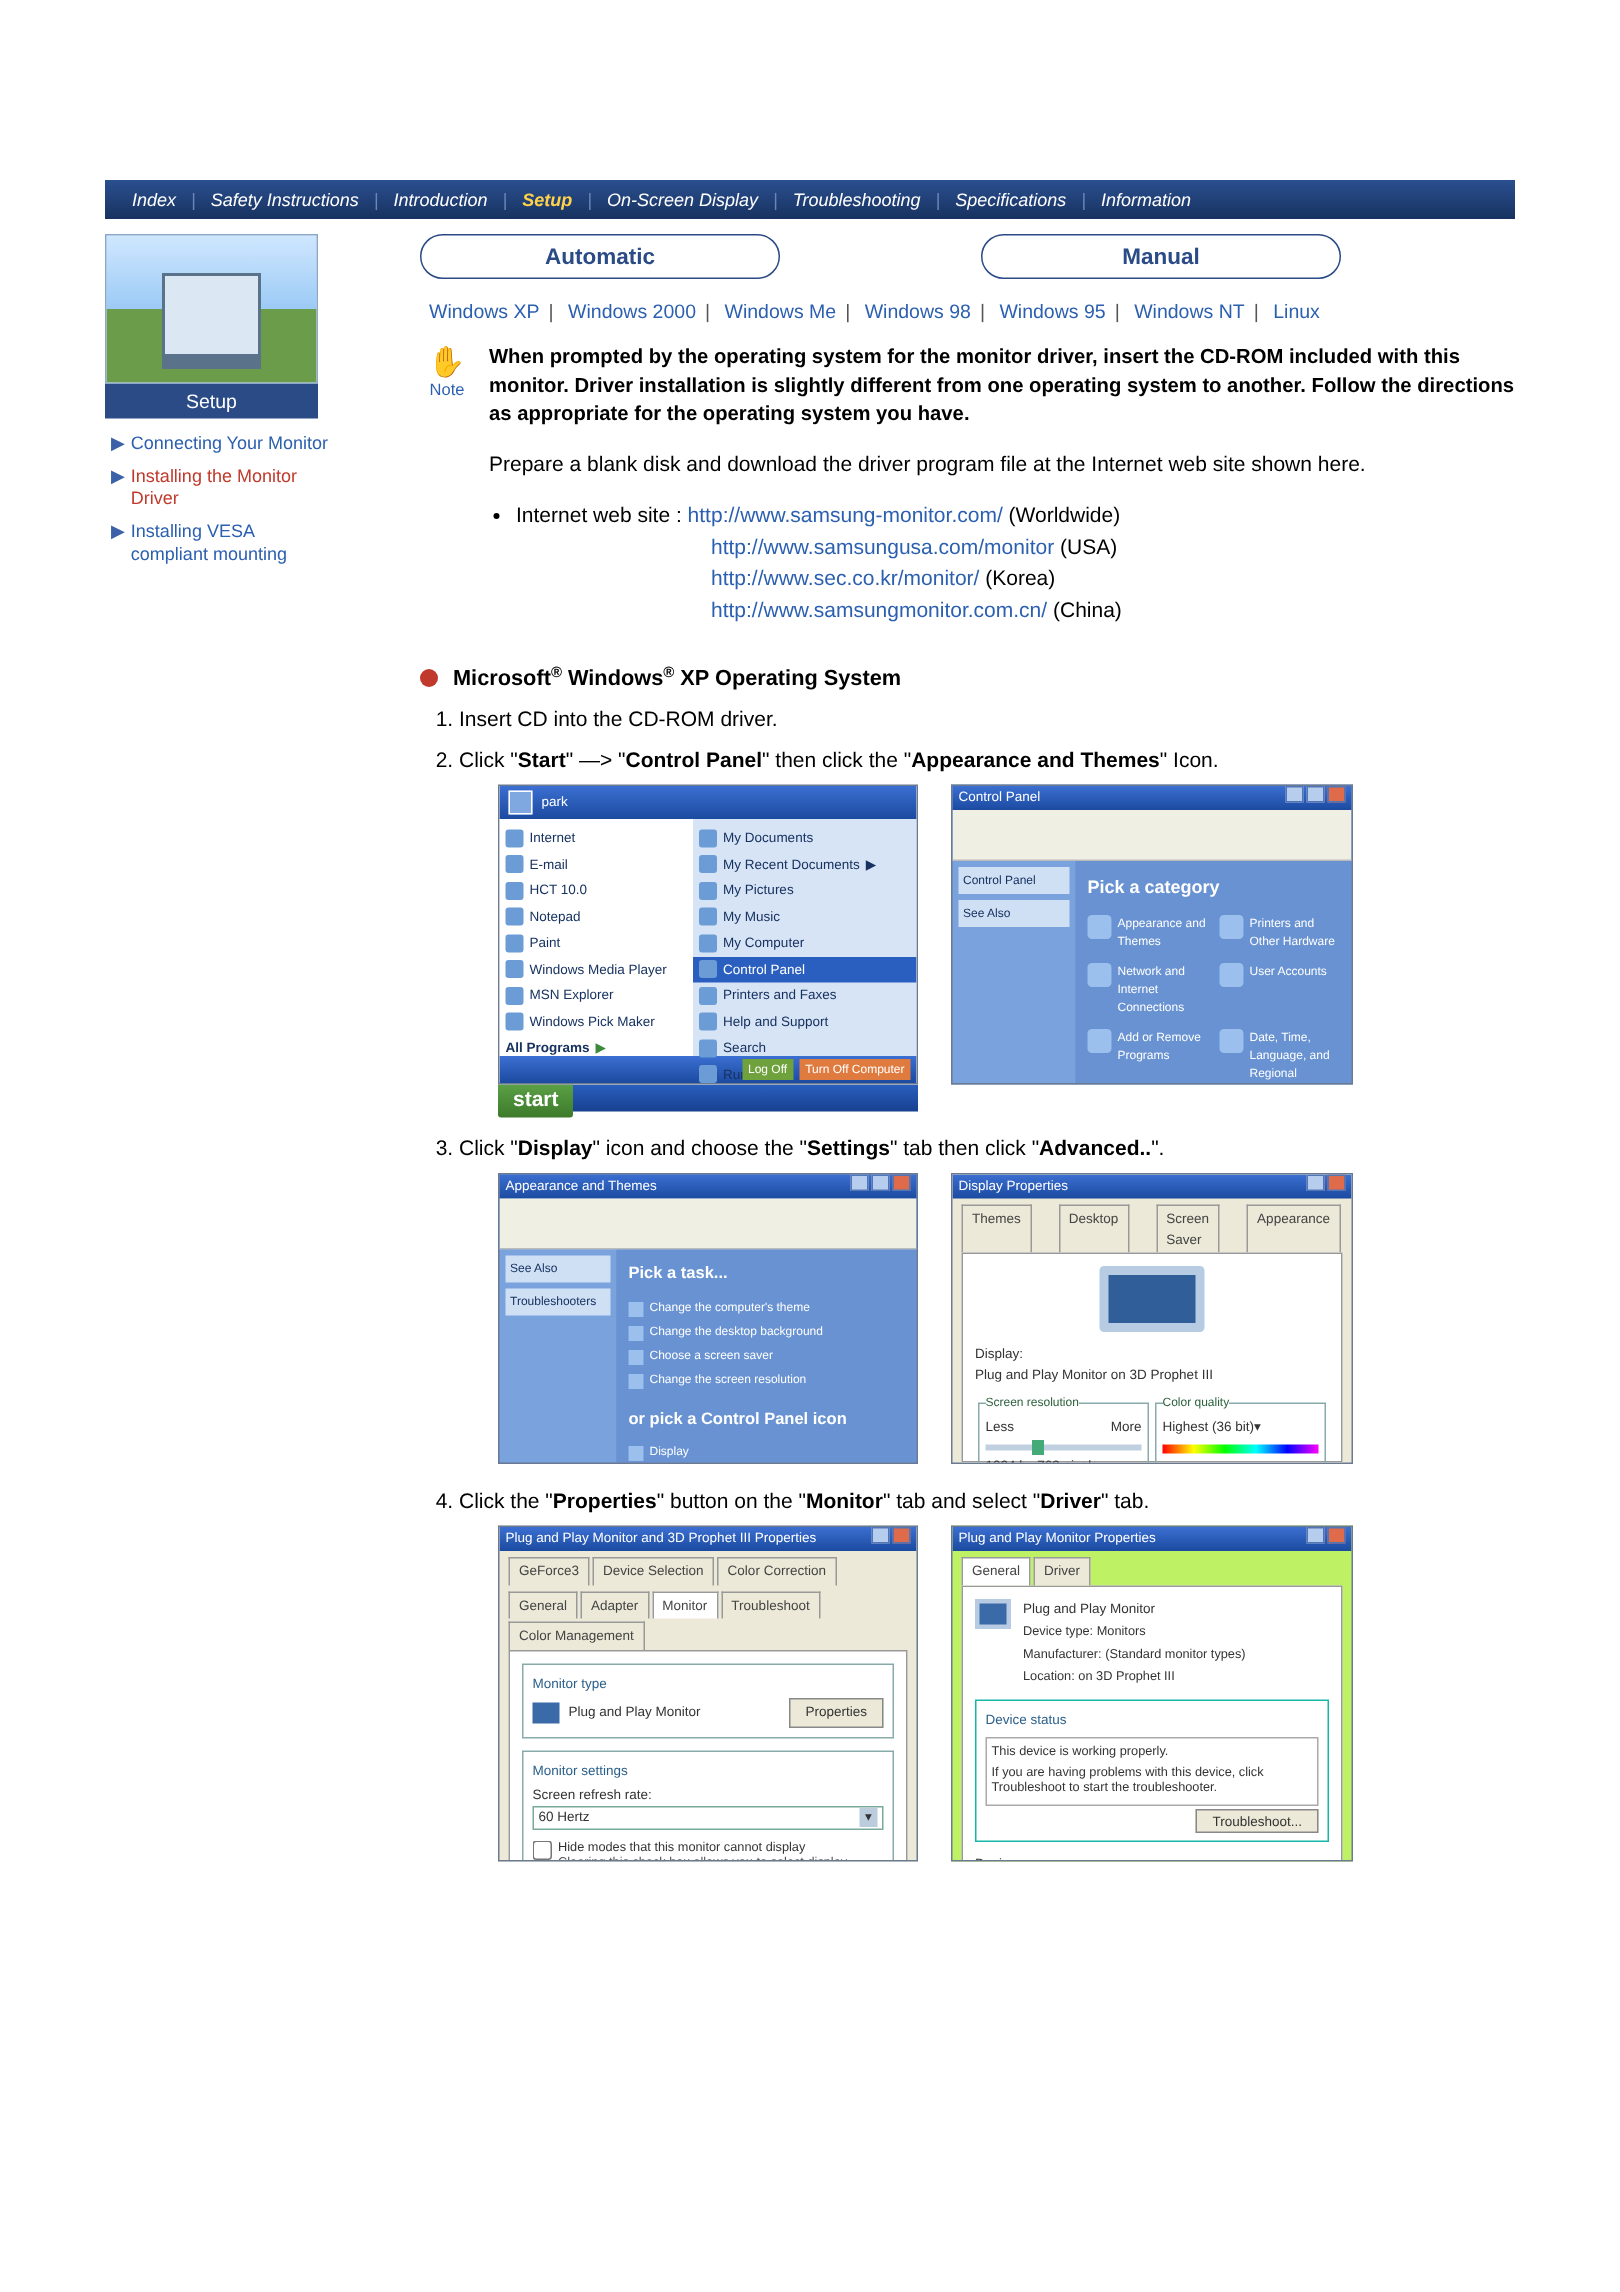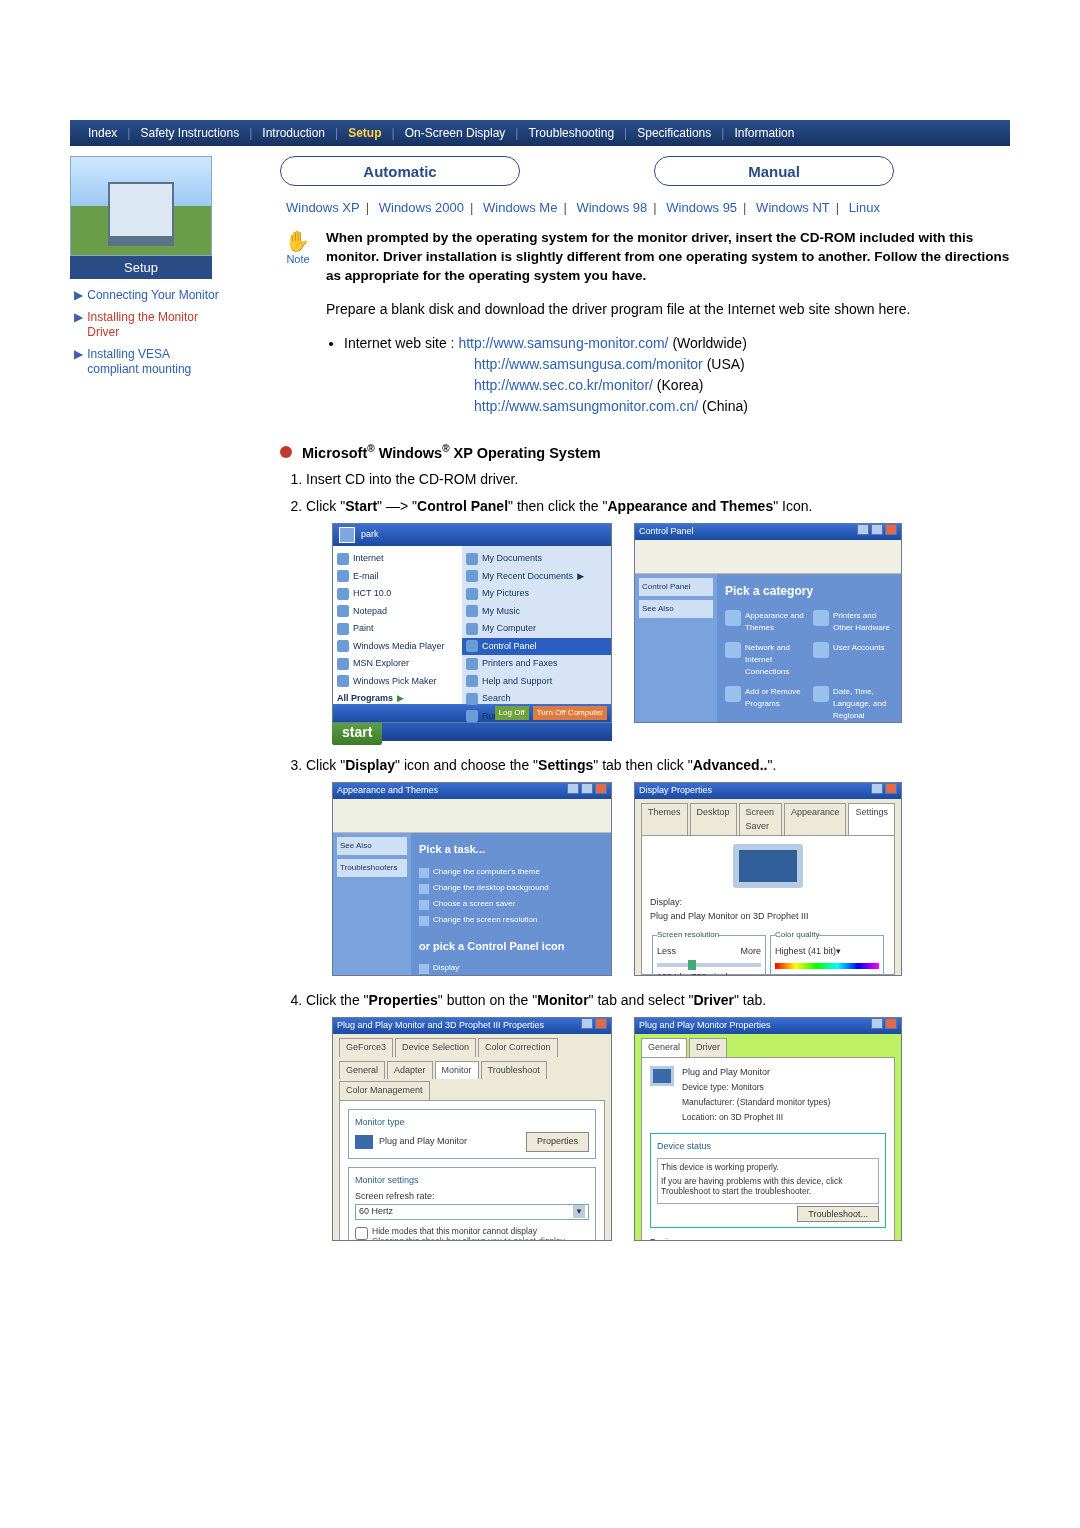--- a/index.html
+++ b/index.html
@@ -8,20 +8,21 @@
 
   
   .topnav {
     background: linear-gradient(#2b4f8f, #173260);
     height: 26px;
     display: flex;
     align-items: center;
     padding: 0 8px;
     color: #fff;
     font-size: 12px;
+    font-style: italic;
   }
   .topnav span { padding: 0 10px; cursor: pointer; }
   .topnav .sep { color: #6b85b6; padding: 0; }
   .topnav .active { color: #ffd24a; font-weight: bold; }
 
   .layout { display: flex; margin-top: 10px; }
 
   
   .sidebar { width: 150px; flex-shrink: 0; }
   .thumb {
@@ -133,21 +134,21 @@
   .appear .toolbar { height:34px; background:#f0efe4; border-bottom:1px solid #bbb; }
   .appear .body { display:flex; height:calc(100% - 50px); }
   .appear .lc { width:78px; background:#7aa3dd; padding:4px; }
   .appear .lc .box { background:#cfe0f5; color:#173260; padding:3px; margin-bottom:4px; font-size:8px; }
   .appear .rc { flex:1; background:#6892d1; padding:8px; color:#fff; font-size:8px; }
   .appear .h { font-size:11px; font-weight:bold; margin-bottom:6px; }
   .appear .opt { display:flex; gap:4px; padding:2px 0; align-items:flex-end; }
   .appear .oi { width:10px; height:10px; background:#9cc0ee; }
 
   .shot.dprops { width: 268px; height: 194px; background:#ece9d8; }
-  .dprops .tabs { display:flex; padding:4px 6px 0 6px; gap:2px; font-size:9px; }
+  .dprops .tabs { display:flex; padding:4px 6px 0 6px; gap:18px; font-size:9px; }
   .dprops .tab { padding:2px 6px; background:#ece9d8; border:1px solid #999; border-bottom:none; color:#444; }
   .dprops .tab.sel { background:#fff; }
   .dprops .inner { background:#fff; margin:0 6px 6px 6px; border:1px solid #999; height:140px; padding:8px; font-size:9px; color:#333; position:relative; }
   .dprops .monico { width:70px; height:44px; background:#2f5e98; margin:0 auto 8px auto; border:6px solid #b7cbe2; border-radius:3px; }
   .dprops .fld { display:flex; justify-content:flex-start; margin-top:6px; }
   .dprops .fld fieldset { border:1px solid #8aa; padding:4px; flex:1; margin:0 2px; }
   .dprops .fld legend { font-size:8px; color:#2a5f3a; }
   .dprops .slider { height:4px; background:#c0d0e0; margin:4px 0; position:relative; }
   .dprops .slider::after { content:""; position:absolute; left:30%; top:-3px; width:8px; height:10px; background:#4a7; }
   .dbtn { border:1px solid #888; background:#ece9d8; padding:2px 10px; font-size:9px; cursor:pointer; }
@@ -494,21 +495,21 @@
                     <legend>Screen resolution</legend>
                     <div style="display:flex;justify-content:space-between">
                         <span>Less</span>
                         <span>More</span>
                       </div>
                     <div class="slider"></div>
                     <div>1024 by 768 pixels</div>
                   </fieldset>
                   <fieldset>
                     <legend>Color quality</legend>
-                    <div class="select"><span>Highest (41 bit)</span><span>▾</span></div>
+                    <div class="select"><span>Highest (36 bit)</span><span>▾</span></div>
                     <div style="height:6px;background:linear-gradient(90deg,red,yellow,lime,cyan,blue,magenta);margin-top:4px"></div>
                   </fieldset>
                 </div>
 
               </div>
 
             </div>
           </div>
         </li>
 

